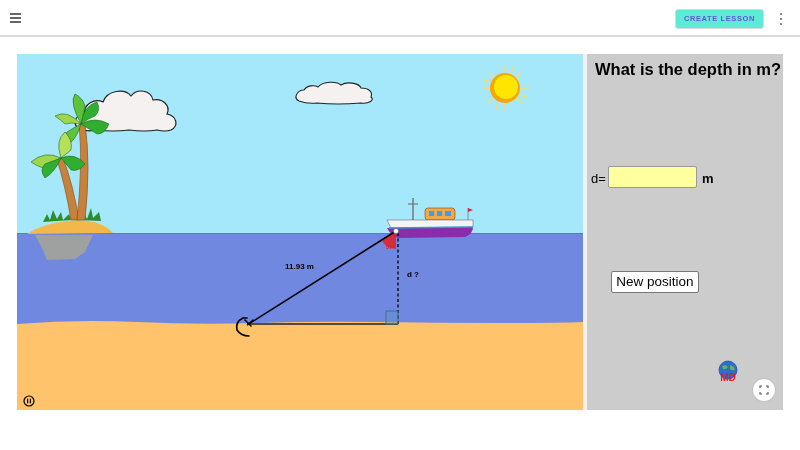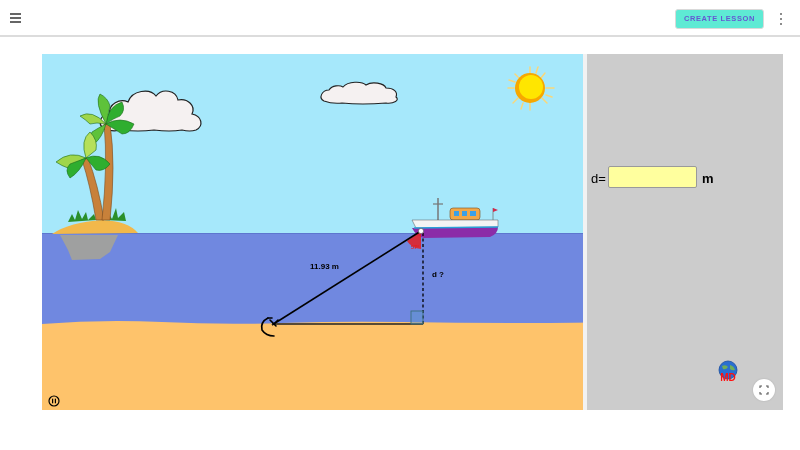--- a/index.html
+++ b/index.html
@@ -7,21 +7,21 @@
     .header { position: absolute; left: 0; top: 0; width: 800px; height: 37px; background: #fff; border-bottom: 2px solid #dcdcdc; }
     .menu-btn { position: absolute; left: 10px; top: 10px; width: 14px; height: 16px; cursor: pointer; }
     .menu-btn span { position: absolute; left: 0; width: 11px; height: 1.5px; background: #666; }
     .logo { position: absolute; left: 40px; top: 7px; font-size: 19px; color: #666; letter-spacing: 0.2px; font-family: "DejaVu Sans", sans-serif; font-weight: 300; }
     .logo .o { position: relative; display: inline-block; width: 13px; height: 13px; margin: 0 0.5px; vertical-align: -1px; }
     .create-btn { position: absolute; left: 675px; top: 9px; width: 89px; height: 20px; border: 1px solid #d9d9d9; border-radius: 3px; background: #5eead4; color: #6557d2; font-size: 7.5px; font-weight: bold; letter-spacing: 0.6px; text-align: center; line-height: 18px; cursor: pointer; }
     .kebab { position: absolute; left: 778px; top: 12px; width: 6px; height: 14px; cursor: pointer; }
     .kebab i { position: absolute; left: 2px; width: 2px; height: 2px; background: #666; border-radius: 1px; }
 
     .applet { position: absolute; left: 17px; top: 54px; width: 766px; height: 356px; }
-    .canvas { position: absolute; left: 0; top: 0; width: 566px; height: 356px; overflow: hidden; background: #a6e8fb; margin-left: 25px; }
+    .canvas { position: absolute; left: 0; top: 0; width: 566px; height: 356px; overflow: hidden; background: #a6e8fb; }
     .divider { position: absolute; left: 566px; top: 0; width: 4px; height: 356px; background: #f2f2f2; }
     .panel { position: absolute; left: 570px; top: 0; width: 196px; height: 356px; background: #cccccc; }
 
     .panel-title { position: absolute; left: 8px; top: 6px; font-size: 16.5px; font-weight: bold; color: #000; white-space: nowrap; }
     .hint { position: absolute; left: 8px; top: 82px; font-family: "DejaVu Serif", serif; font-style: italic; font-size: 9.5px; color: #111; white-space: nowrap; }
     .hint sup { font-style: normal; font-size: 6.5px; vertical-align: 5px; }
     .hint .n { font-style: normal; }
     .d-label { position: absolute; left: 4px; top: 117px; font-size: 13px; color: #000; }
     .d-input { position: absolute; left: 21px; top: 112px; width: 89px; height: 22px; background: #ffff9e; border: 1px solid #9a9a9a; border-radius: 2px; font-size: 12px; padding: 2px 4px; }
     .unit { position: absolute; left: 115px; top: 117px; font-size: 13px; font-weight: bold; color: #000; }
@@ -154,23 +154,25 @@
           <circle cx="6" cy="6" r="5" fill="none" stroke="#000" stroke-width="1.2"></circle>
           <rect x="4" y="3.7" width="1.2" height="4.6" fill="#000"></rect>
           <rect x="6.8" y="3.7" width="1.2" height="4.6" fill="#000"></rect>
         </svg>
     </div>
   </div>
 
   <div class="divider"></div>
 
   <div class="panel">
+    <div class="panel-title">What is the depth in m?</div>
     <div class="d-label">d=</div>
     <input class="d-input" type="text" value="" style="">
     <div class="unit">m</div>
+    <button class="newpos">New position</button>
 
     <div class="logo-md">
       <svg width="24" height="24" viewBox="0 0 24 24">
         <circle cx="12" cy="10" r="9" fill="#2a6fd0"></circle>
         <path d="M6 6 Q10 4 12 7 Q10 10 7 9 Z" fill="#6fae5a"></path>
         <path d="M14 5 Q18 6 19 10 Q16 11 14 9 Z" fill="#6fae5a"></path>
         <circle cx="12" cy="10" r="9" fill="none" stroke="#1a4ea0" stroke-width="0.8"></circle>
         <text x="12" y="21" font-size="10" font-weight="bold" fill="#ff1111" text-anchor="middle" font-family="Liberation Sans, sans-serif">MD</text>
       </svg>
     </div>

